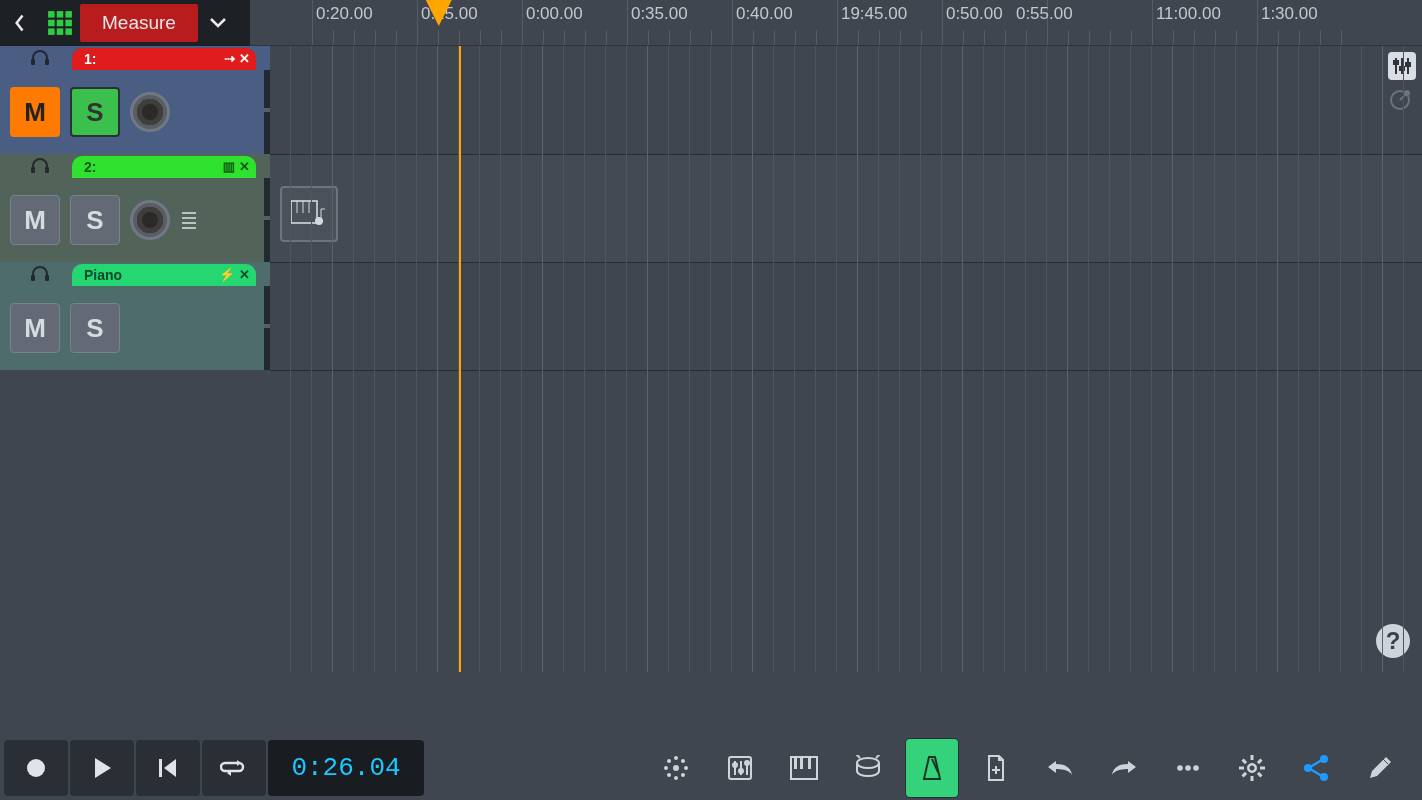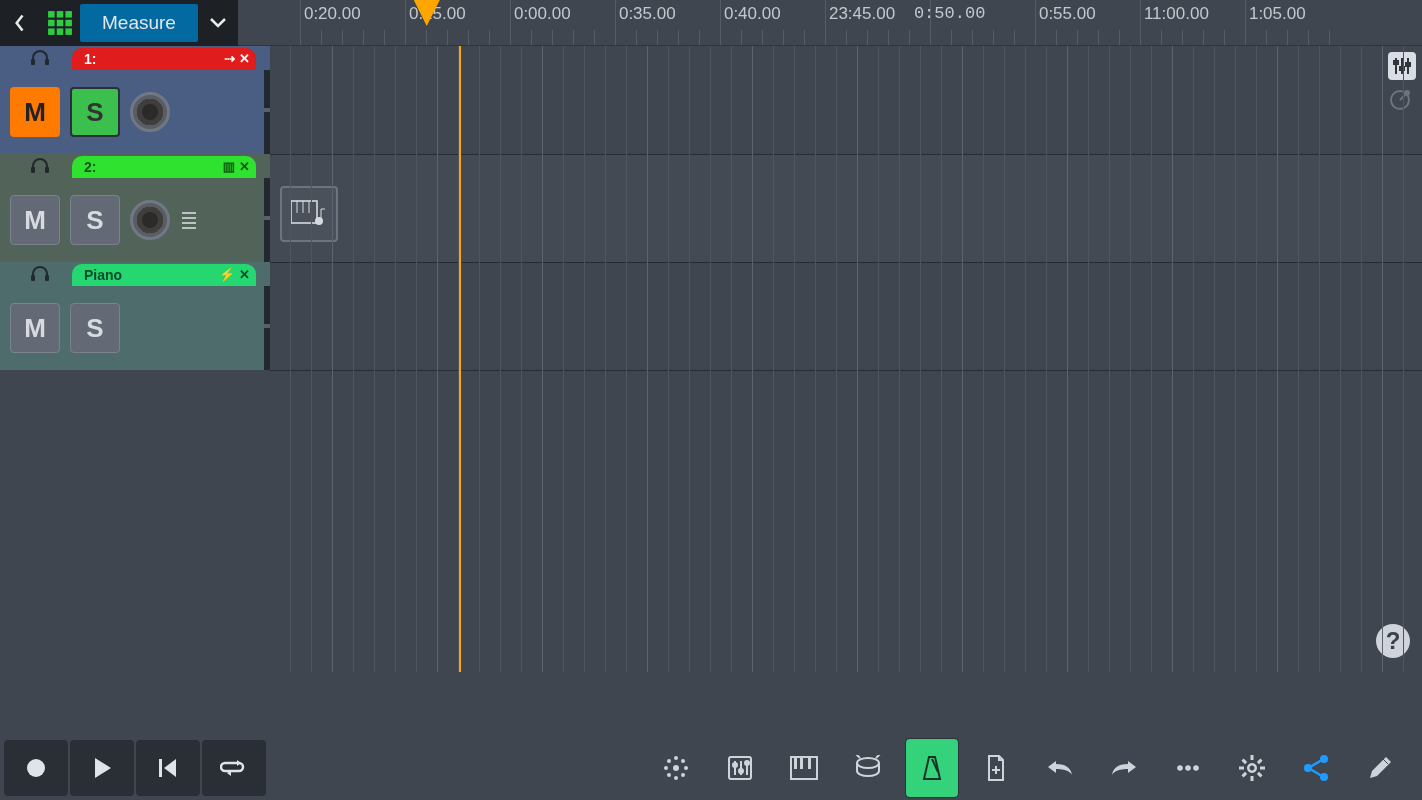--- a/index.html
+++ b/index.html
@@ -4,23 +4,23 @@
 <style>
   * { box-sizing: border-box; margin: 0; padding: 0; }
   html, body { width: 1422px; height: 800px; overflow: hidden; background: #40464f; font-family: -apple-system, Helvetica, Arial, sans-serif; color: #e2e5ea; }
   .app { display: flex; flex-direction: column; height: 100%; }
 
   
   .topbar { display: flex; height: 46px; background: #1d2126; align-items: center; position: relative; }
   .topbar .back, .topbar .grid-btn, .topbar .dropdown-arrow { width: 40px; height: 46px; display: flex; align-items: center; justify-content: center; cursor: pointer; }
   .back svg { width: 16px; height: 20px; stroke: #eaeaea; }
   .grid-btn svg { width: 26px; height: 26px; }
-  .label-pill { background: #0369a1; padding: 8px 22px; border-radius: 2px; font-size: 19px; }
+  .label-pill { background: #b91c1c; padding: 8px 22px; border-radius: 2px; font-size: 19px; }
   .dropdown-arrow svg { width: 18px; height: 12px; stroke: #eaeaea; fill: #eaeaea; }
-  .ruler { flex: 1; height: 46px; position: relative; overflow: hidden; background: #40464f; border-bottom: 1px solid rgba(0,0,0,.25); }
+  .ruler { flex: 1; height: 46px; position: relative; overflow: hidden; background: #40464f; border-bottom: 1px solid rgba(0,0,0,.25); margin-left: 12px; }
   .tick-major { position: absolute; top: 0; bottom: 0; width: 1px; background: #565c64; }
   .tick-minor { position: absolute; top: 30px; bottom: 0; width: 1px; background: #565c64; }
   .tick-label { position: absolute; top: 4px; font-size: 17px; color: #c4c8cd; }
   .playhead-flag { position: absolute; top: 0; width: 26px; height: 26px; background: #ffa500; clip-path: polygon(0 0, 100% 0, 50% 100%); transform: translateX(-50%); }
   .mixer-btn, .fx-btn { position: absolute; right: 6px; width: 28px; height: 28px; display: flex; align-items: center; justify-content: center; }
   .mixer-btn { top: 6px; background: #d8dee4; border-radius: 4px; }
   .fx-btn { top: 40px; opacity:.5; }
 
   
   .body-area { flex: 1; display: flex; position: relative; }
@@ -125,45 +125,45 @@
         <div class="tick-minor" style="left: 419px;"></div>
         <div class="tick-minor" style="left: 440px;"></div>
         <div class="tick-minor" style="left: 461px;"></div>
         <div class="tick-major" style="left: 482px;"></div>
         <div class="tick-label" style="left: 486px; text-align: right;">0:40.00</div>
         <div class="tick-minor" style="left: 503px;"></div>
         <div class="tick-minor" style="left: 524px;"></div>
         <div class="tick-minor" style="left: 545px;"></div>
         <div class="tick-minor" style="left: 566px;"></div>
         <div class="tick-major" style="left: 587px;"></div>
-        <div class="tick-label" style="left: 591px;">23:45.00</div>
+        <div class="tick-label" style="left: 591px;">19:45.00</div>
         <div class="tick-minor" style="left: 608px;"></div>
         <div class="tick-minor" style="left: 629px;"></div>
         <div class="tick-minor" style="left: 650px;"></div>
         <div class="tick-minor" style="left: 671px;"></div>
         <div class="tick-major" style="left: 692px;"></div>
-        <div class="tick-label" style="left: 676px; font-family: Liberation Mono, monospace;">0:50.00</div>
+        <div class="tick-label" style="left: 696px;">0:50.00</div>
         <div class="tick-minor" style="left: 713px;"></div>
         <div class="tick-minor" style="left: 734px;"></div>
         <div class="tick-minor" style="left: 755px;"></div>
         <div class="tick-minor" style="left: 776px;"></div>
         <div class="tick-major" style="left: 797px;"></div>
-        <div class="tick-label" style="left: 801px;">0:55.00</div>
+        <div class="tick-label" style="left: 766px;">0:55.00</div>
         <div class="tick-minor" style="left: 818px;"></div>
         <div class="tick-minor" style="left: 839px;"></div>
         <div class="tick-minor" style="left: 860px;"></div>
         <div class="tick-minor" style="left: 881px;"></div>
         <div class="tick-major" style="left: 902px;"></div>
         <div class="tick-label" style="left: 906px;">11:00.00</div>
         <div class="tick-minor" style="left: 923px;"></div>
         <div class="tick-minor" style="left: 944px;"></div>
         <div class="tick-minor" style="left: 965px;"></div>
         <div class="tick-minor" style="left: 986px;"></div>
         <div class="tick-major" style="left: 1007px;"></div>
-        <div class="tick-label" style="left: 1011px;">1:05.00</div>
+        <div class="tick-label" style="left: 1011px;">1:30.00</div>
         <div class="tick-minor" style="left: 1028px;"></div>
         <div class="tick-minor" style="left: 1049px;"></div>
         <div class="tick-minor" style="left: 1070px;"></div>
         <div class="tick-minor" style="left: 1091px;"></div>
         <div class="playhead-flag" style="left: 188.84px;"></div>
       </div>
   </div>
 
   <div class="body-area">
     <div class="sidebar">
@@ -371,20 +371,21 @@
           <path d="M20 2 L8 11 L20 20 Z"></path>
         </svg>
     </div>
     <div class="tbtn">
       <svg width="28" height="20" viewBox="0 0 28 20" fill="none" stroke="#e0e4ea" stroke-width="2.5">
           <path d="M5 5 h14 a4 4 0 0 1 0 8 h-14 a4 4 0 0 1 0 -8"></path>
           <path d="M17 2 l4 3 -4 3" fill="#e0e4ea" stroke="none"></path>
           <path d="M11 18 l-4 -3 4 -3" fill="#e0e4ea" stroke="none"></path>
         </svg>
     </div>
+    <div class="time-disp">0:26.04</div>
     <div class="spacer"></div>
     <div class="toolbtn">
       <svg width="28" height="28" viewBox="0 0 28 28" fill="currentColor">
           <circle cx="14" cy="14" r="3"></circle>
           <circle cx="14" cy="4" r="2"></circle>
           <circle cx="14" cy="24" r="2"></circle>
           <circle cx="4" cy="14" r="2"></circle>
           <circle cx="24" cy="14" r="2"></circle>
           <circle cx="7" cy="7" r="2"></circle>
           <circle cx="21" cy="21" r="2"></circle>

